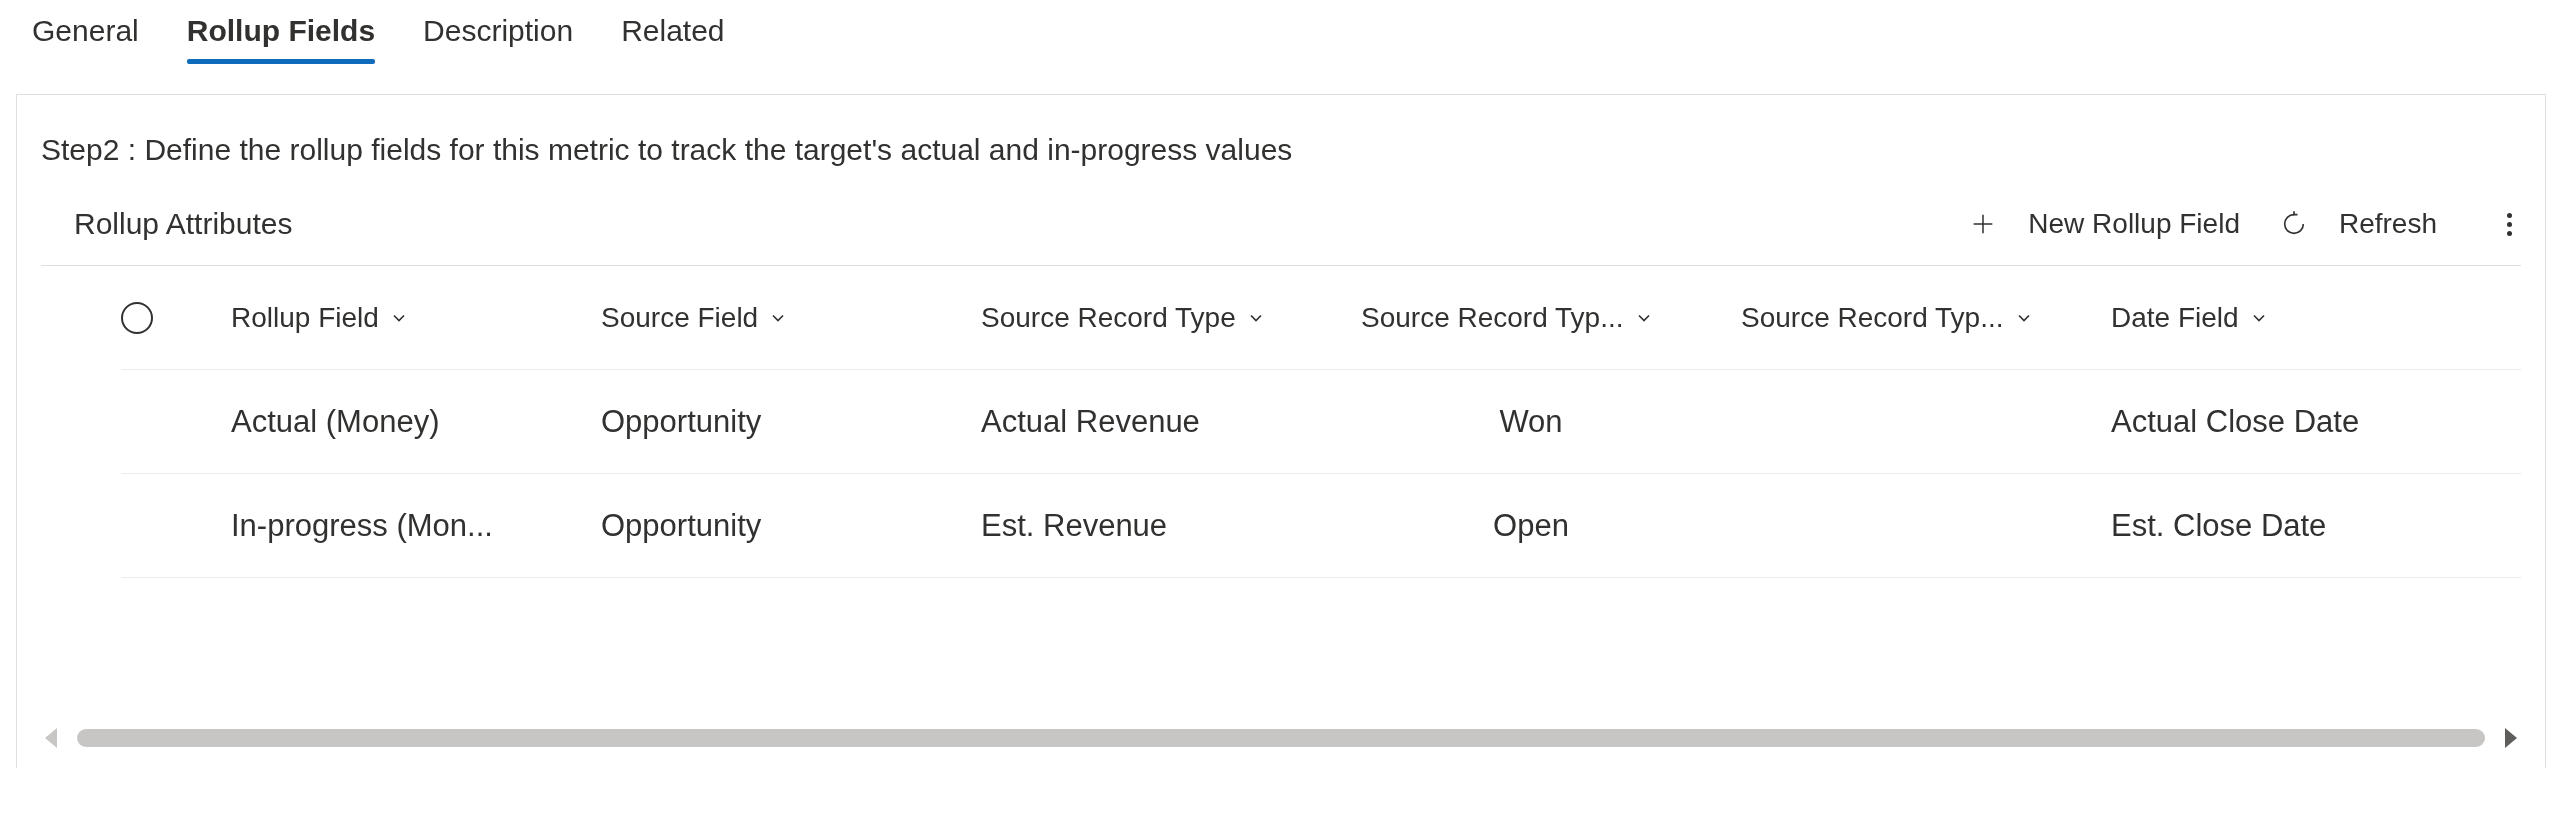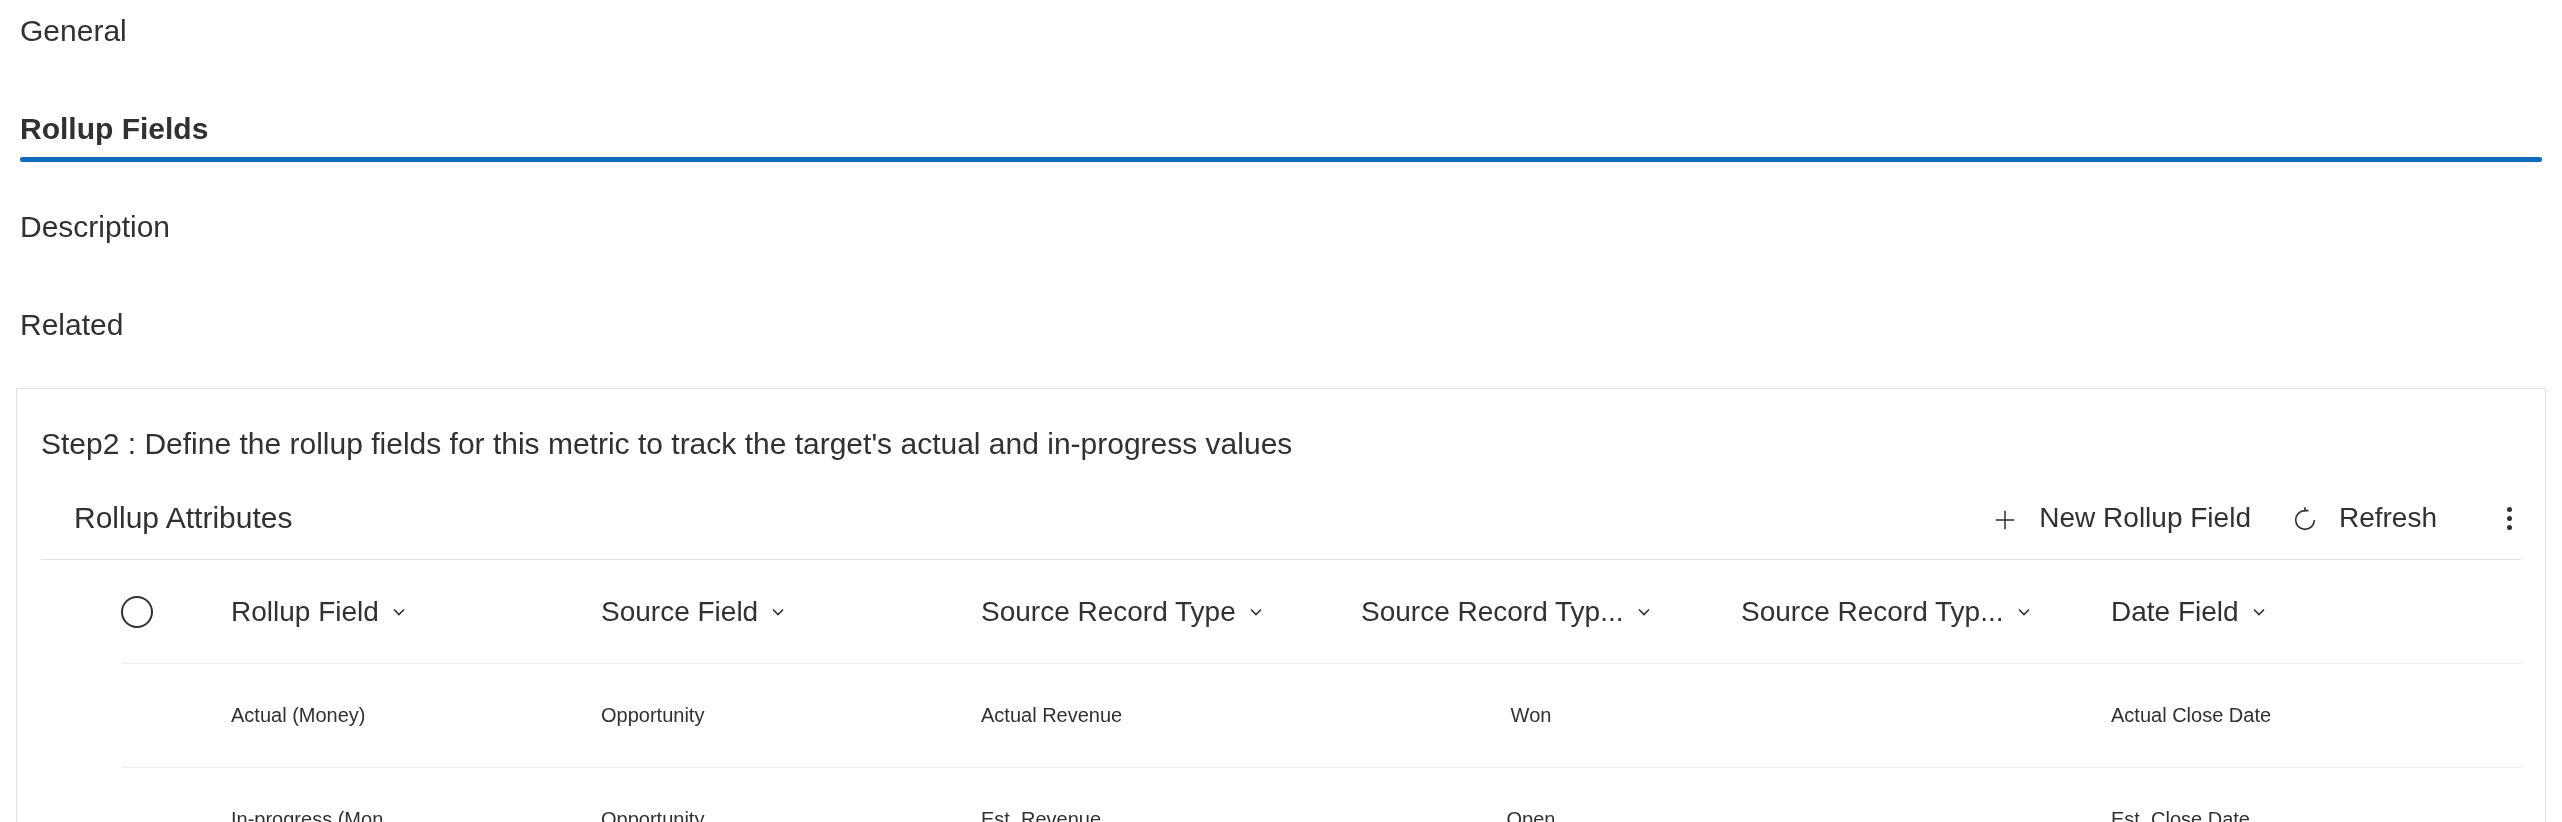--- a/index.html
+++ b/index.html
@@ -7,24 +7,23 @@
     margin: 0;
     padding: 0;
     font-family: "Segoe UI", -apple-system, BlinkMacSystemFont, sans-serif;
     background: #ffffff;
     color: #323130;
     width: 2562px;
   }
   .tabs {
     display: flex;
     gap: 48px;
-    padding: 14px 20px 0 20px;
+    padding: 14px 20px 0 32px;
     font-size: 30px;
     color: #323130;
-    flex-direction: column;
   }
   .tab {
     padding-bottom: 16px;
     cursor: pointer;
     position: relative;
   }
   .tab.active {
     font-weight: 600;
   }
   .tab.active::after {
@@ -64,22 +63,22 @@
   }
   .grid-actions {
     display: flex;
     align-items: center;
     gap: 40px;
     font-size: 28px;
     color: #323130;
   }
   .grid-action {
     display: flex;
-    align-items: flex-end;
-    gap: 20px;
+    align-items: center;
+    gap: 31px;
     cursor: pointer;
   }
   .icon-svg { display: block; }
   .more-btn {
     display: flex;
     flex-direction: column;
     align-items: center;
     justify-content: center;
     gap: 4px;
     width: 24px;
@@ -120,21 +119,21 @@
     text-overflow: ellipsis;
   }
   .select-circle {
     width: 32px;
     height: 32px;
     border: 2.5px solid #323130;
     border-radius: 50%;
     display: inline-block;
   }
   .trow {
-    font-size: 20px;
+    font-size: 31px;
     color: #323130;
   }
   .td {
     white-space: nowrap;
     overflow: hidden;
     text-overflow: ellipsis;
     padding-right: 24px;
   }
   .td.right { text-align: center; padding-right: 40px; }
   .scroll-bar-area {

